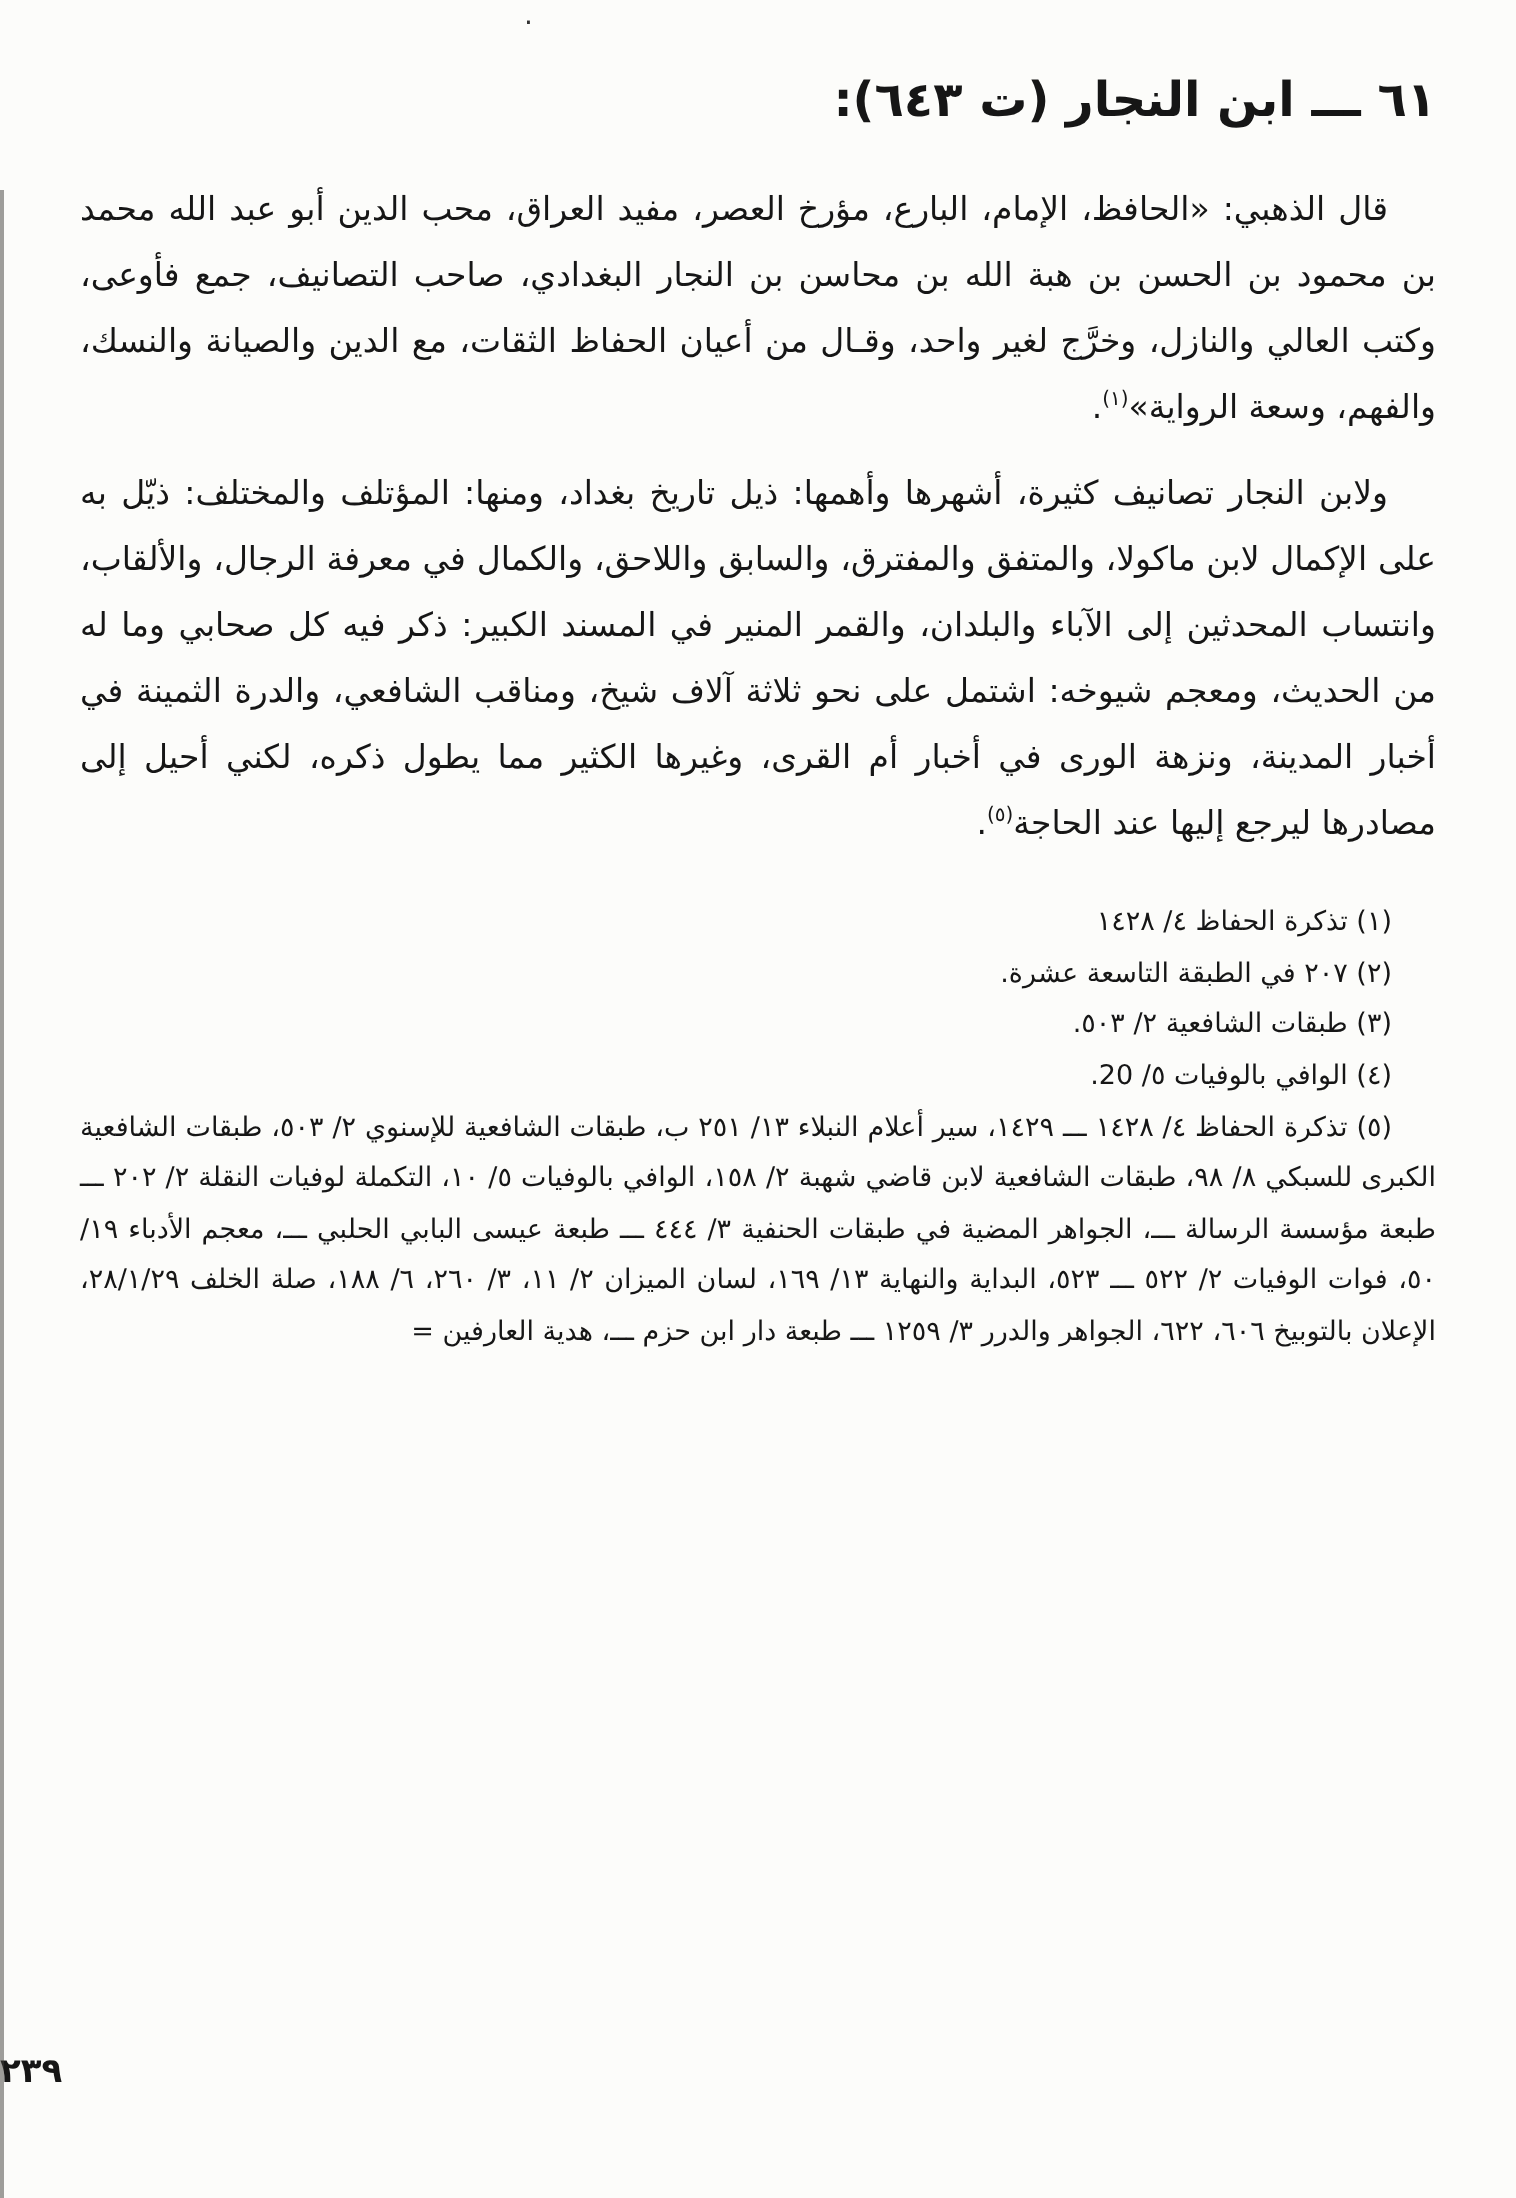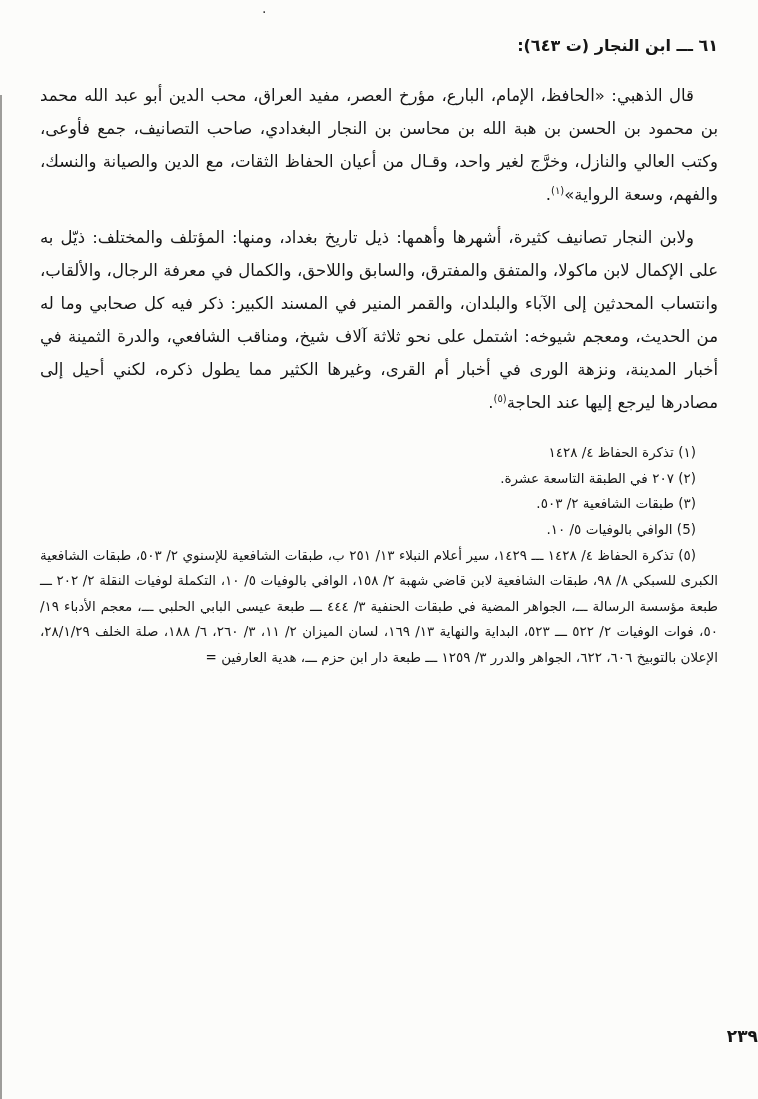--- a/index.html
+++ b/index.html
@@ -28,21 +28,21 @@
     position: absolute;
     top: 4px; left: 262px;
     font-size: 14px;
     color: #333;
   }
   .content {
     position: absolute;
     top: 36px; right: 40px; left: 40px;
   }
   .heading {
-    font-size: 16px;
+    font-size: 24px;
     font-weight: bold;
     margin: 0 0 24px 0;
     text-align: right;
   }
   .body-par {
     font-size: 16.5px;
     line-height: 2.0;
     text-align: justify;
     text-indent: 24px;
     margin: 0 0 10px 0;
@@ -58,21 +58,21 @@
     line-height: 1.9;
   }
   .fn {
     margin: 0;
     text-align: justify;
     text-indent: 22px;
   }
   .page-number {
     position: absolute;
     top: 1026px; left: 0; right: 0;
-    text-align: right;
+    text-align: left;
     font-size: 17px;
     font-weight: bold;
   }
 </style>
 </head>
 <body>
 
 <div class="page">
 
   <div class="top-mark">·</div>
@@ -85,21 +85,21 @@
 
 
 
 
     <p class="body-par"><span>ولابن النجار تصانيف كثيرة، أشهرها وأهمها: ذيل تاريخ بغداد، ومنها: المؤتلف والمختلف: ذيّل به على الإكمال لابن ماكولا، والمتفق والمفترق، والسابق واللاحق، والكمال في معرفة الرجال، والألقاب، وانتساب المحدثين إلى الآباء والبلدان، والقمر المنير في المسند الكبير: ذكر فيه كل صحابي وما له من الحديث، ومعجم شيوخه: اشتمل على نحو ثلاثة آلاف شيخ، ومناقب الشافعي، والدرة الثمينة في أخبار المدينة، ونزهة الورى في أخبار أم القرى، وغيرها الكثير مما يطول ذكره، لكني أحيل إلى مصادرها ليرجع إليها عند الحاجة</span><sup class="fref">(٥)</sup><span>.</span></p>
 
     <div class="footnotes">
       <p class="fn">(١) تذكرة الحفاظ ٤/ ١٤٢٨</p>
       <p class="fn">(٢) ٢٠٧ في الطبقة التاسعة عشرة.</p>
       <p class="fn">(٣) طبقات الشافعية ٢/ ٥٠٣.</p>
-      <p class="fn">(5) الوافي بالوفيات ٥/ ١٠.</p>
+      <p class="fn">(٤) الوافي بالوفيات ٥/ 20.</p>
       <p class="fn">(٥) تذكرة الحفاظ ٤/ ١٤٢٨ ـــ ١٤٢٩، سير أعلام النبلاء ١٣/ ٢٥١ ب، طبقات الشافعية للإسنوي ٢/ ٥٠٣، طبقات الشافعية الكبرى للسبكي ٨/ ٩٨، طبقات الشافعية لابن قاضي شهبة ٢/ ١٥٨، الوافي بالوفيات ٥/ ١٠، التكملة لوفيات النقلة ٢/ ٢٠٢ ـــ طبعة مؤسسة الرسالة ـــ، الجواهر المضية في طبقات الحنفية ٣/ ٤٤٤ ـــ طبعة عيسى البابي الحلبي ـــ، معجم الأدباء ١٩/ ٥٠، فوات الوفيات ٢/ ٥٢٢ ـــ ٥٢٣، البداية والنهاية ١٣/ ١٦٩، لسان الميزان ٢/ ١١، ٣/ ٢٦٠، ٦/ ١٨٨، صلة الخلف ٢٨/١/٢٩، الإعلان بالتوبيخ ٦٠٦، ٦٢٢، الجواهر والدرر ٣/ ١٢٥٩ ـــ طبعة دار ابن حزم ـــ، هدية العارفين =</p>
     </div>
 
   </div>
 
   <div class="page-number">٢٣٩</div>
 
   <div class="scan-edge"></div>
 
 </div>

